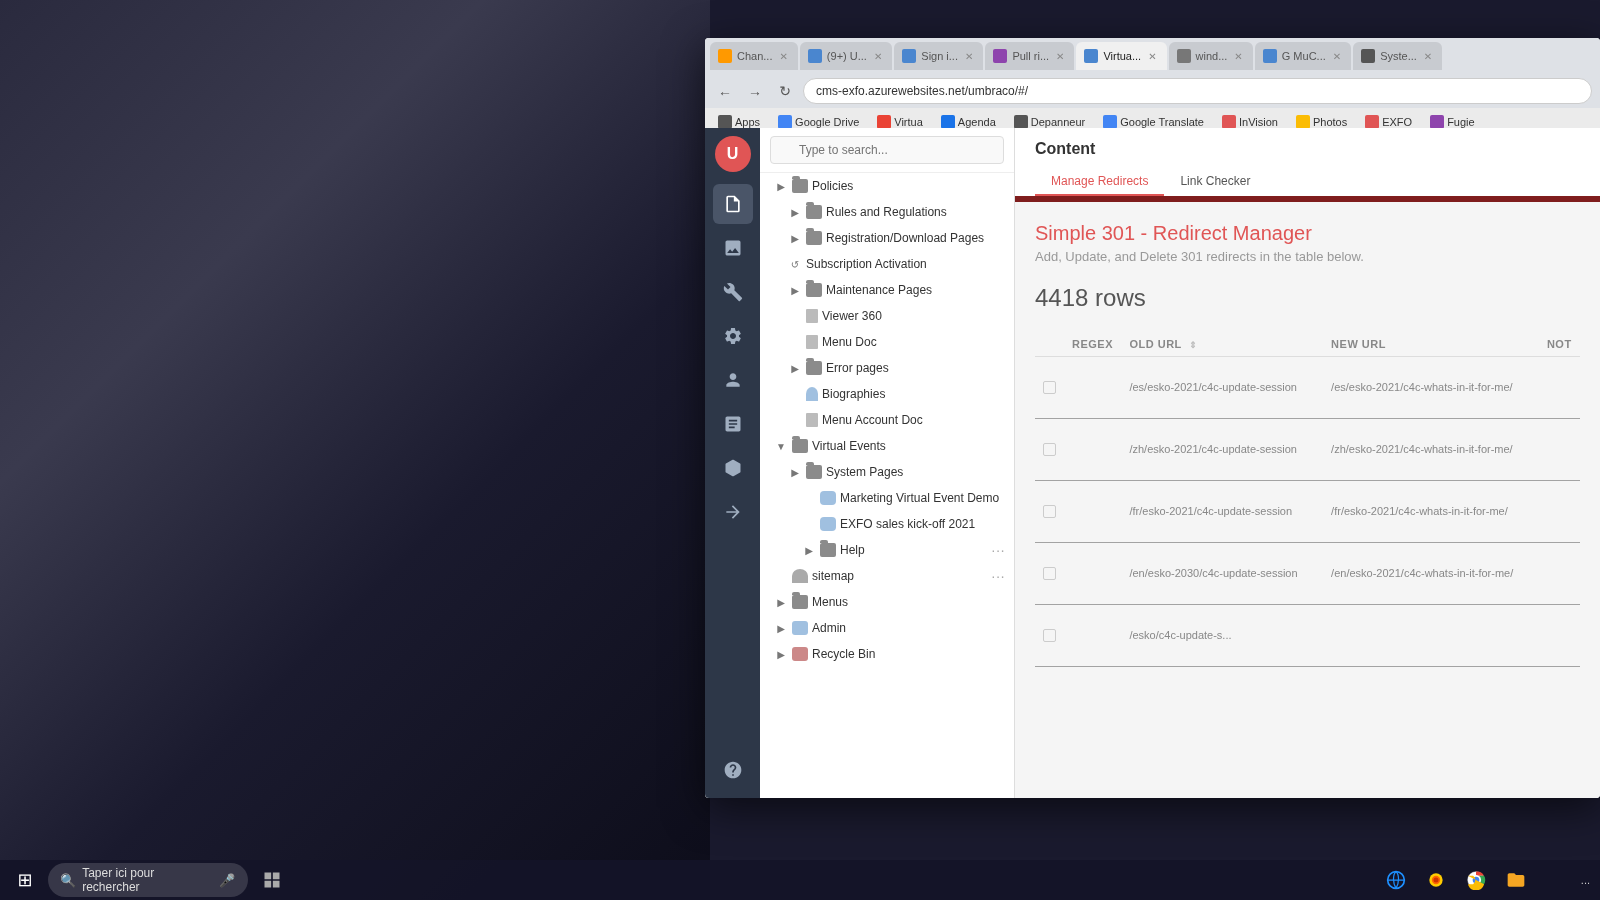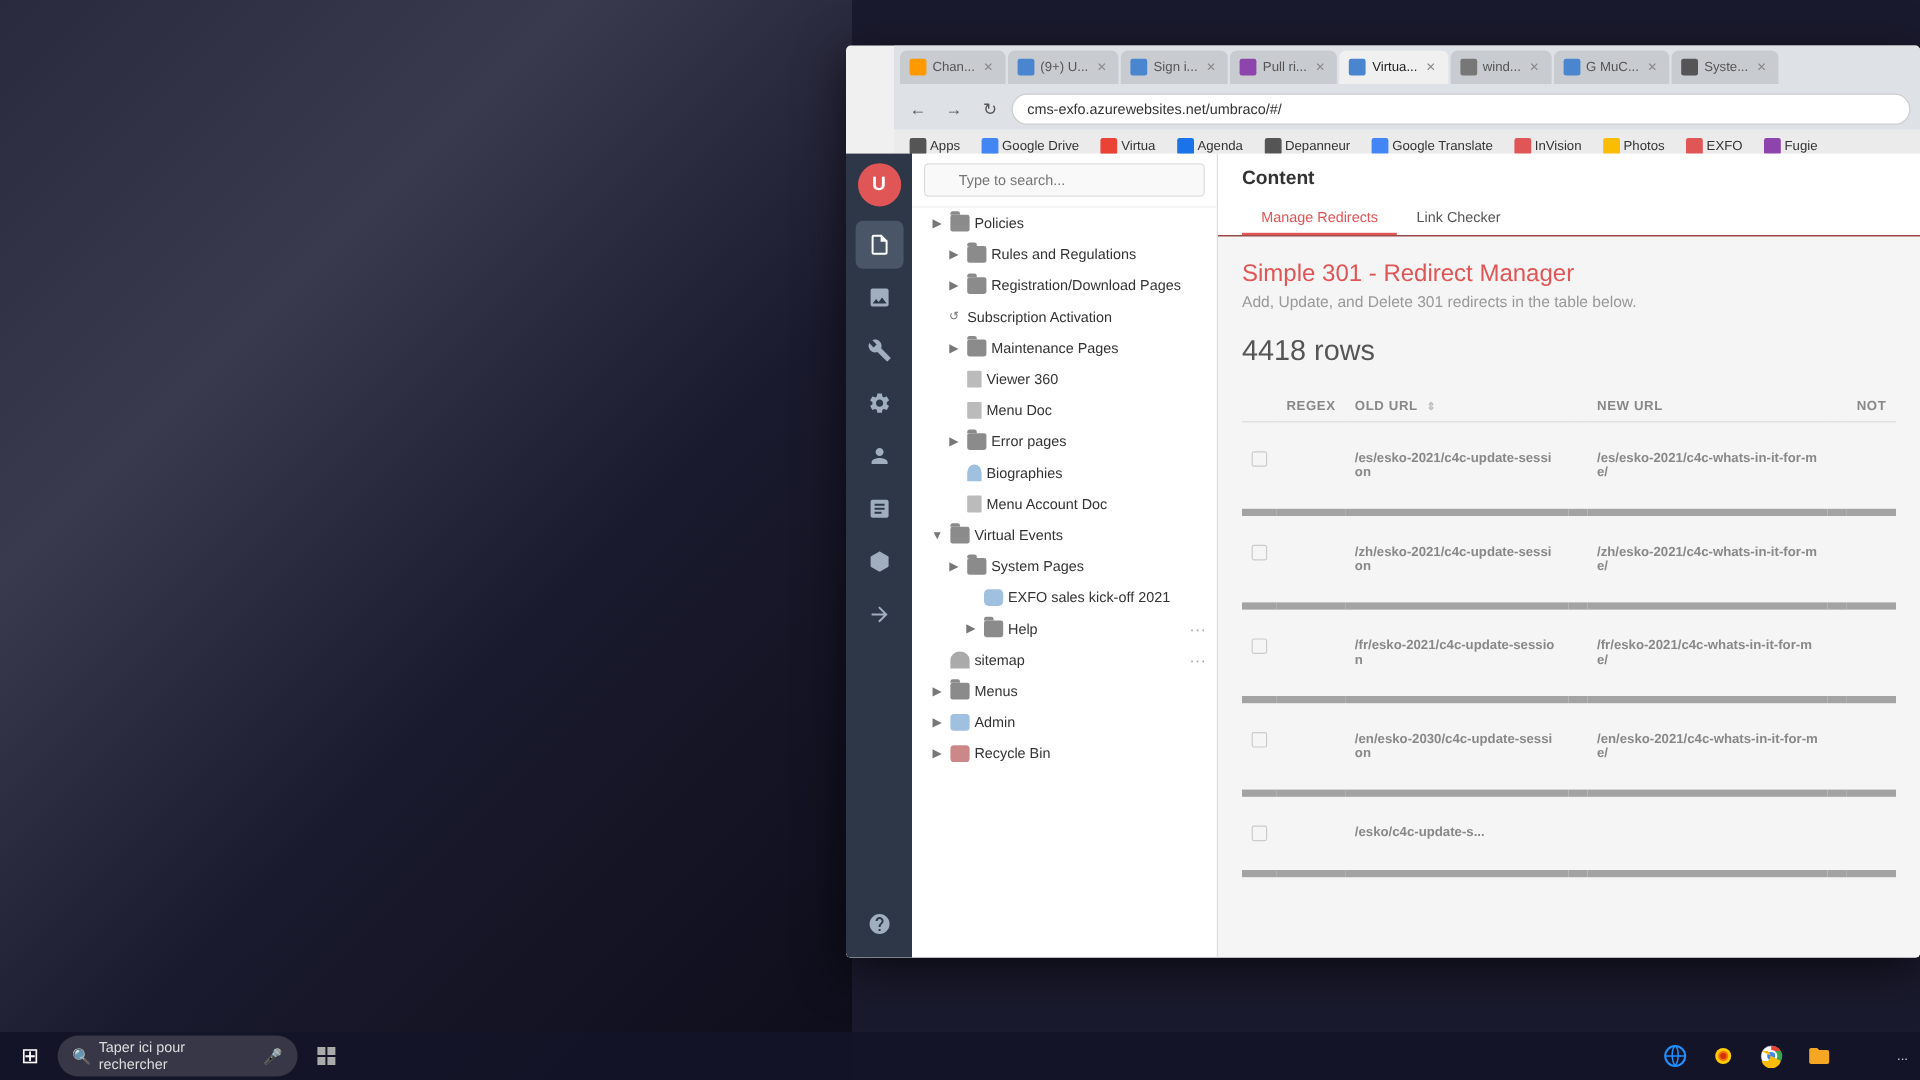--- a/index.html
+++ b/index.html
@@ -33,21 +33,20 @@
       border-radius: 4px;
       box-shadow: 0 10px 40px rgba(0,0,0,0.6);
       overflow: hidden;
       z-index: 10;
     }
 
     
     .browser-chrome {
       background: #dee1e6;
       height: 90px;
-      margin-left: 40px;
     }
 
     .tab-bar {
       display: flex;
       align-items: center;
       height: 36px;
       background: #dee1e6;
       padding: 0 5px;
       gap: 2px;
       overflow: hidden;
@@ -307,21 +306,21 @@
       flex: 1;
       background: #f5f5f5;
       display: flex;
       flex-direction: column;
       overflow: hidden;
     }
 
     .content-header {
       background: #fff;
       padding: 12px 20px 0;
-      border-bottom: 1px solid #7f1d1d;
+      border-bottom: 6px solid #7f1d1d;
     }
 
     .content-title {
       font-size: 16px;
       font-weight: 600;
       color: #333;
       margin-bottom: 10px;
     }
 
     .content-tabs {
@@ -382,23 +381,22 @@
       text-transform: uppercase;
       padding: 6px 8px;
       border-bottom: 1px solid #ddd;
       letter-spacing: 0.5px;
     }
 
     .redirect-table td {
       padding: 24px 8px;
       font-size: 11px;
       color: #666;
-      border-bottom: 6px solid #a3a3a3;
+      border-bottom: 1px solid #a3a3a3;
       vertical-align: top;
-      font-weight: bold;
     }
 
     .url-text {
       color: #888;
       font-size: 11px;
       word-break: break-all;
     }
 
     .checkbox-cell {
       width: 20px;
@@ -720,20 +718,25 @@
           <div class="tree-folder-icon"></div>
           <span class="tree-label">Virtual Events</span>
         </div>
 
         <div class="tree-item indent-2">
           <div class="tree-chevron">▶</div>
           <div class="tree-folder-icon"></div>
           <span class="tree-label">System Pages</span>
         </div>
 
+        <div class="tree-item indent-3">
+          <div class="tree-chevron" style="visibility:hidden">▶</div>
+          <div style="width:16px;height:14px;background:#a0c0e0;border-radius:4px;flex-shrink:0;"></div>
+          <span class="tree-label">Marketing Virtual Event Demo</span>
+        </div>
 
         <div class="tree-item indent-3">
           <div class="tree-chevron" style="visibility:hidden">▶</div>
           <div style="width:16px;height:14px;background:#a0c0e0;border-radius:4px;flex-shrink:0;"></div>
           <span class="tree-label">EXFO sales kick-off 2021</span>
         </div>
 
         <div class="tree-item indent-3">
           <div class="tree-chevron">▶</div>
           <div class="tree-folder-icon"></div>

